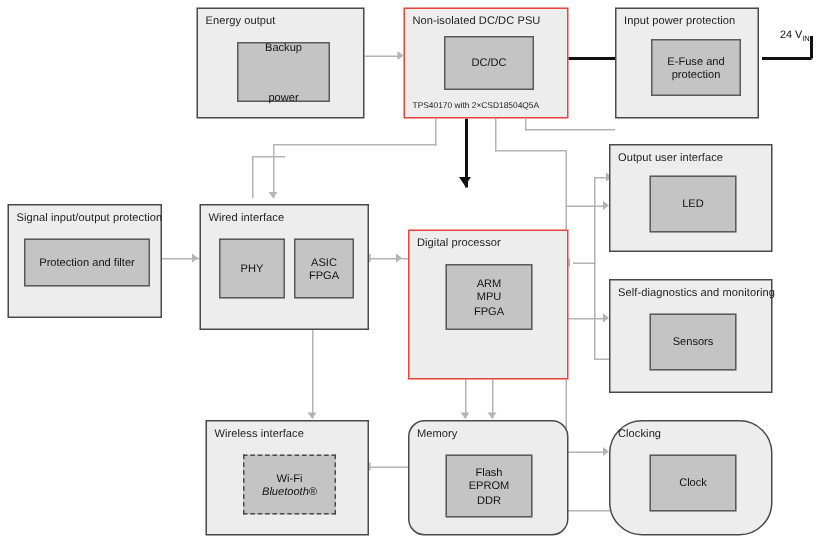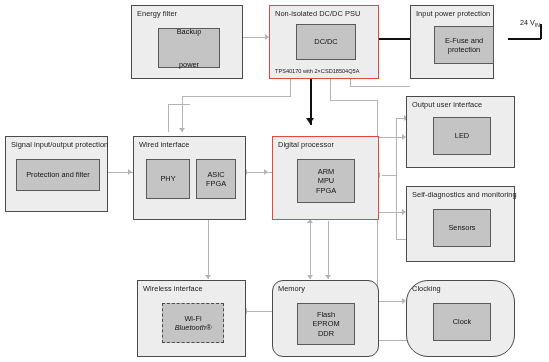--- a/index.html
+++ b/index.html
@@ -101,36 +101,36 @@
   <div class="ln v" style="left:310px;top:221px;height:58px;"></div>
   <div class="arw d" style="left:307px;top:275px;"></div>
   <div class="arw u" style="left:307px;top:219px;"></div>
   <div class="ln v" style="left:328px;top:221px;height:58px;"></div>
   <div class="arw d" style="left:325px;top:275px;"></div>
 
   <div class="ln h" style="left:246px;top:311px;width:26px;"></div>
   <div class="arw l" style="left:243px;top:308px;"></div>
 
   <div class="panel" style="left:131px;top:5px;width:112px;height:74px;">
-    <div class="panel-title">Energy filter</div>
+    <div class="panel-title">Energy output</div>
     <div class="block" style="left:26px;top:22px;width:62px;height:40px;flex-direction:column;gap:24px;">
       <span>Backup</span>
       <span>power</span>
     </div>
   </div>
 
   <div class="panel accent" style="left:269px;top:5px;width:110px;height:74px;">
     <div class="panel-title">Non-isolated DC/DC PSU</div>
     <div class="block" style="left:26px;top:18px;width:60px;height:36px;">
       <span>DC/DC</span>
     </div>
     <div class="panel-note">TPS40170 with 2×CSD18504Q5A</div>
   </div>
 
-  <div class="panel" style="left:410px;top:5px;width:84px;height:74px;">
+  <div class="panel" style="left:410px;top:5px;width:96px;height:74px;">
     <div class="panel-title">Input power protection</div>
     <div class="block" style="left:23px;top:20px;width:60px;height:38px;flex-direction:column;">
       <span>E-Fuse and</span>
       <span>protection</span>
     </div>
   </div>
 
   <div class="freelabel" style="left:520px;top:18px;">
     <span>24 V</span><sub>IN</sub>
   </div>
@@ -146,21 +146,21 @@
     <div class="panel-title">Wired interface</div>
     <div class="block" style="left:12px;top:22px;width:44px;height:40px;">
       <span>PHY</span>
     </div>
     <div class="block" style="left:62px;top:22px;width:40px;height:40px;flex-direction:column;">
       <span>ASIC</span>
       <span>FPGA</span>
     </div>
   </div>
 
-  <div class="panel accent" style="left:272px;top:136px;width:107px;height:84px;">
+  <div class="panel accent" style="left:272px;top:153px;width:107px;height:100px;">
     <div class="panel-title">Digital processor</div>
     <div class="block" style="left:24px;top:22px;width:58px;height:44px;flex-direction:column;">
       <span>ARM</span>
       <span>MPU</span>
       <span>FPGA</span>
     </div>
   </div>
 
   <div class="panel" style="left:406px;top:96px;width:109px;height:72px;">
     <div class="panel-title">Output user interface</div>

